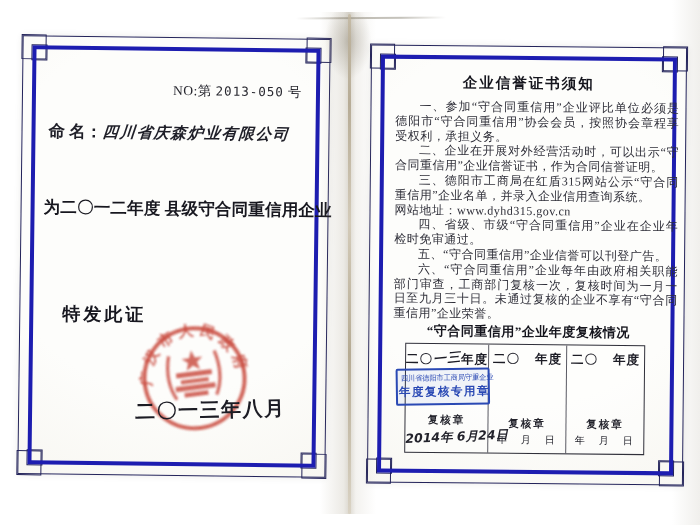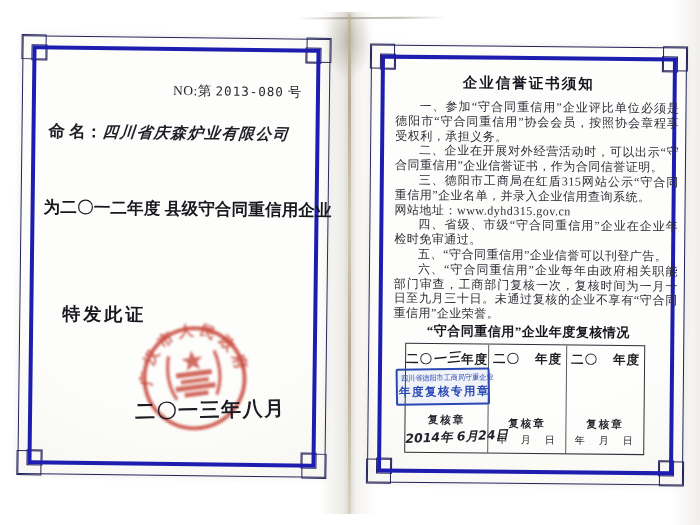--- a/index.html
+++ b/index.html
@@ -76,21 +76,21 @@
     <div class="corn s tr"></div>
     <div class="corn bl"></div>
     <div class="corn s bl"></div>
     <div class="corn br"></div>
     <div class="corn s br"></div>
     <div class="thick"></div>
 
     <div class="content">
       <div class="no-line">
         <span>NO:第</span>
-        <span class="num">2013-080</span>
+        <span class="num">2013-050</span>
         <span>号</span>
       </div>
 
       <div class="name-line">
         <span>命 名：</span><span class="company">四川省庆森炉业有限公司</span>
       </div>
 
       <div class="award-line">为二〇一二年度 县级守合同重信用企业</div>
 
       <div class="issue-line">特发此证</div>

